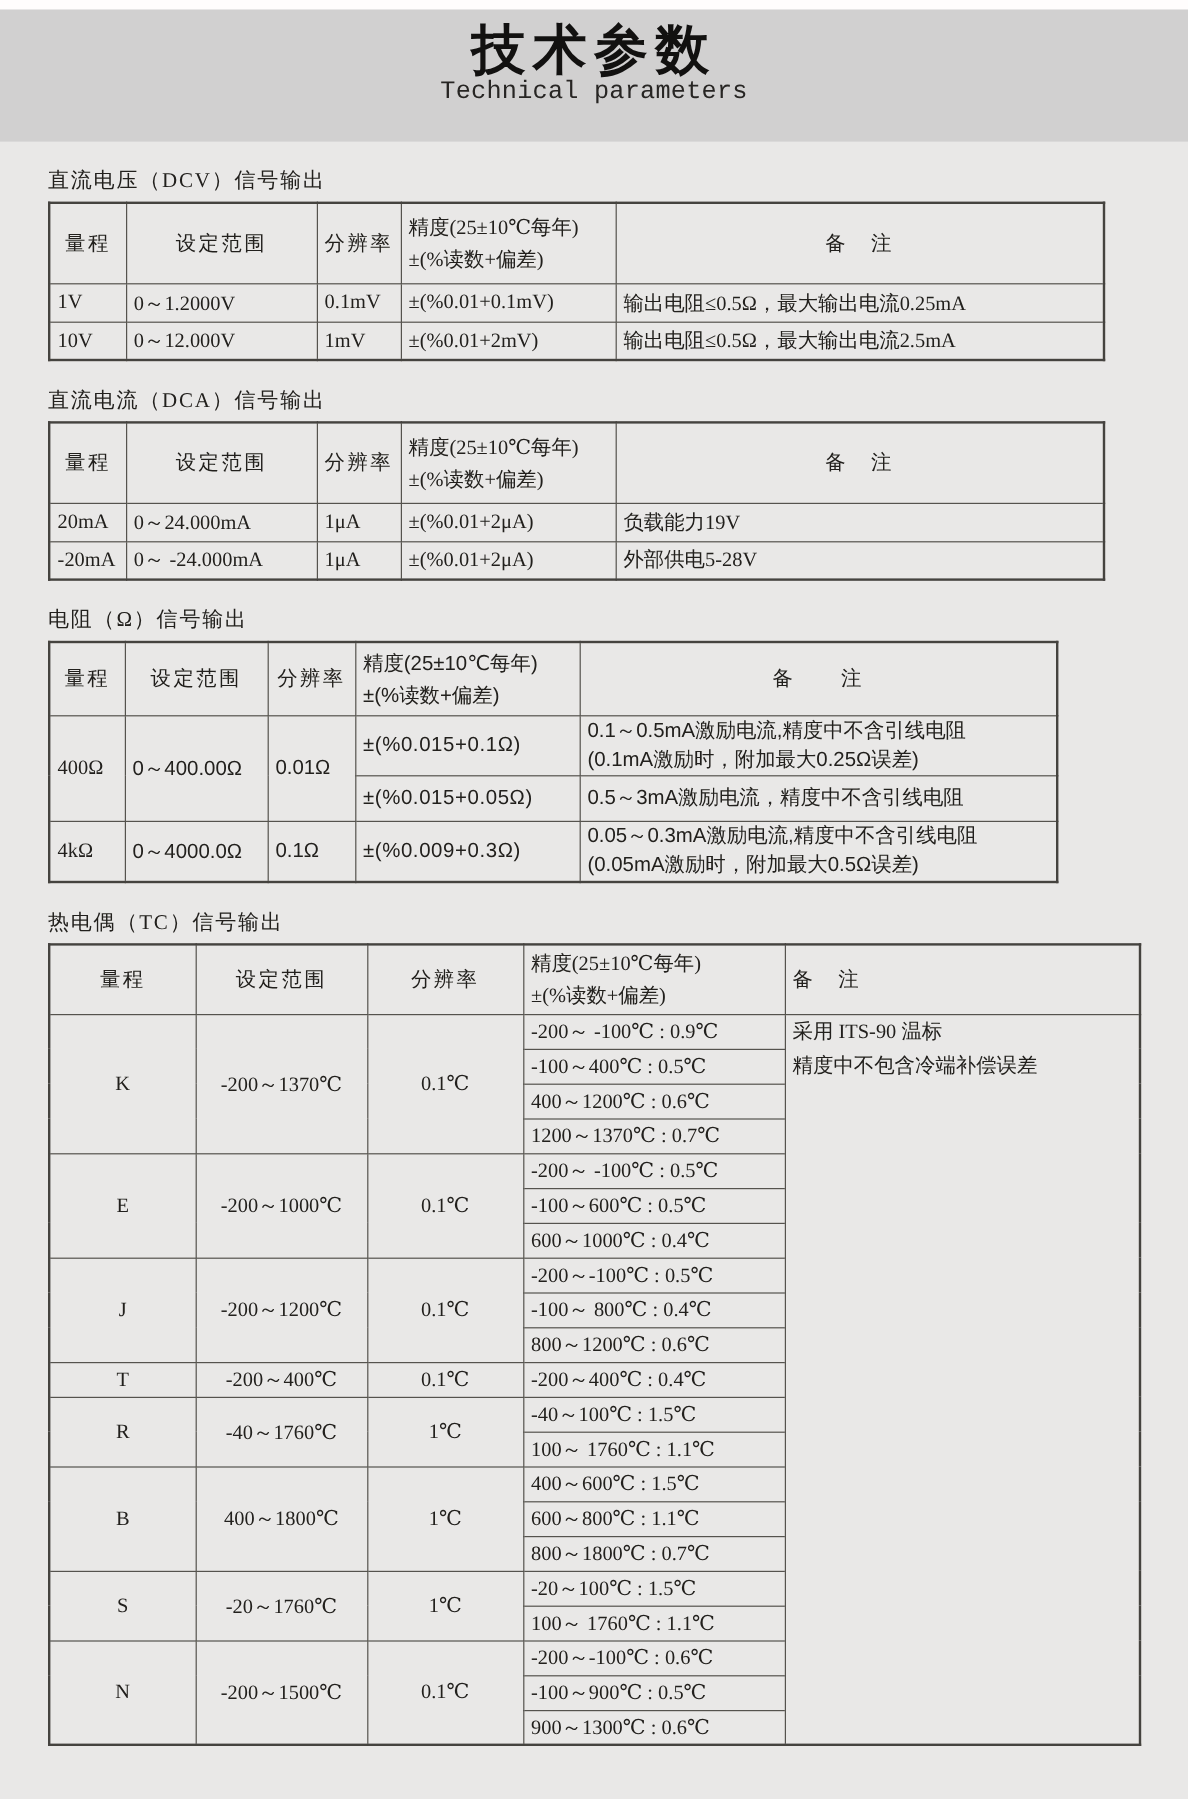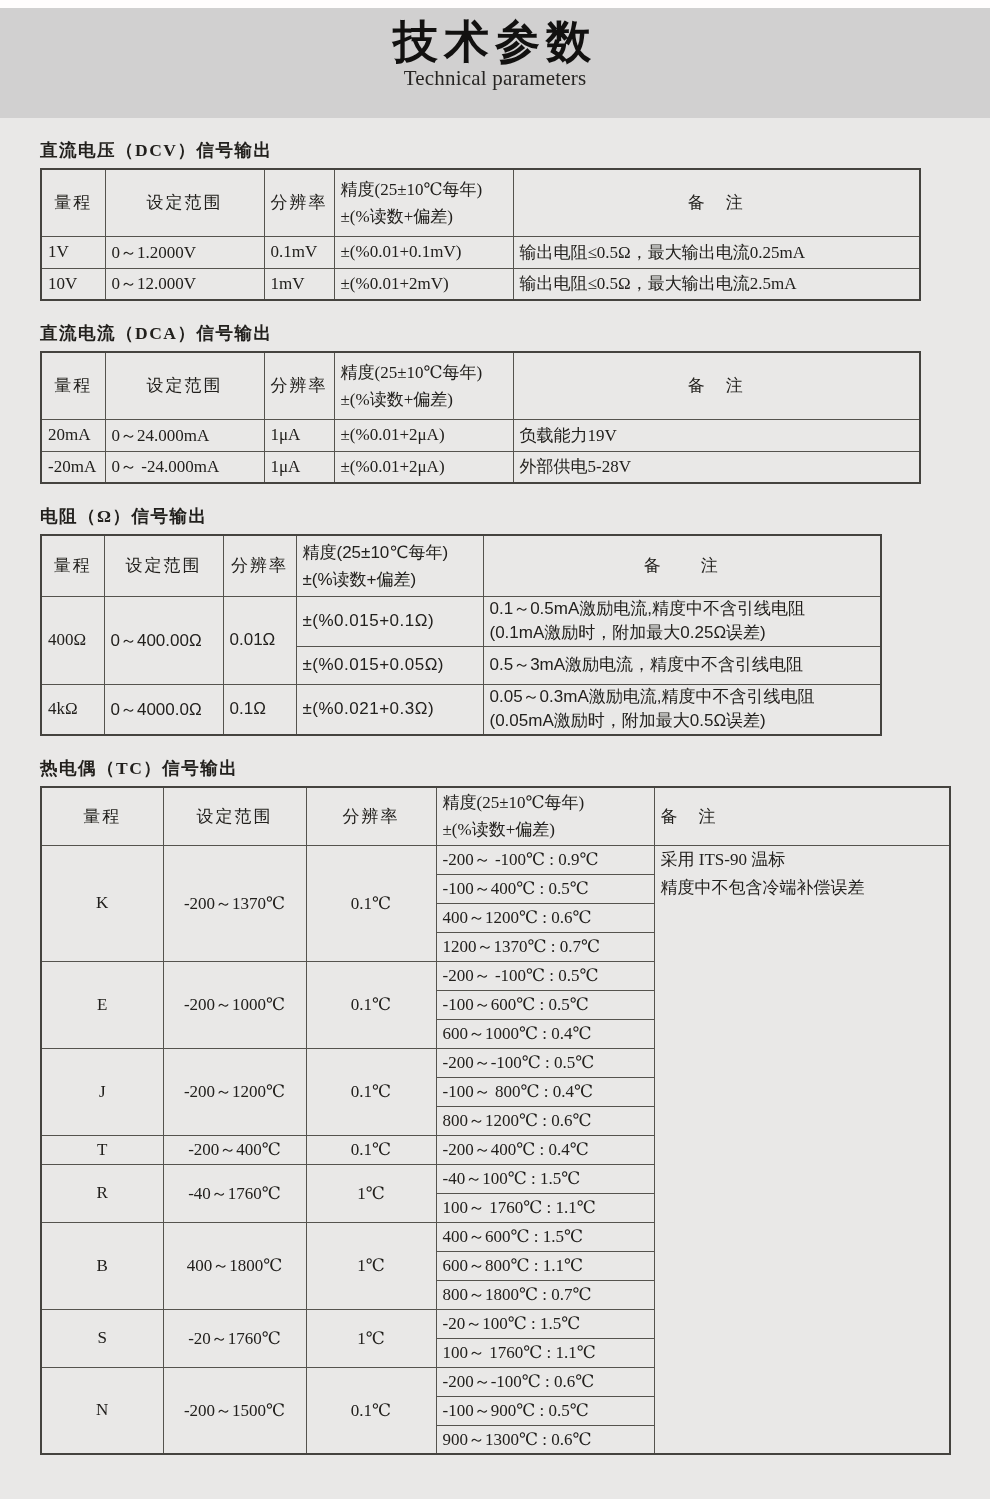--- a/index.html
+++ b/index.html
@@ -8,24 +8,24 @@
     width:990px; height:1499px; background:#e9e8e7; overflow:hidden;
     font-family:"Liberation Serif","DejaVu Serif",serif; color:#22201d;
   }
   .top-strip { height:8px; background:#fffdfd; }
   .banner { height:110px; background:#d1d0d0; text-align:center; padding-top:8px; }
   .banner h1 {
     margin:0; font-family:"Liberation Sans","DejaVu Sans",sans-serif;
     font-size:45px; font-weight:bold; letter-spacing:6px; color:#121110; line-height:1.15;
   }
   .banner .subtitle {
-    font-family:Liberation Serif, serif;
+    font-family:Liberation Mono, monospace;
     font-size:21px; color:#272523; letter-spacing:0.2px; margin-top:-2px;
   }
-  .sec-title { font-size:17.5px; font-weight:bold; margin:20px 0 6px 40px; letter-spacing:1.5px; }
+  .sec-title { font-size:17.5px; font-weight:normal; margin:20px 0 6px 40px; letter-spacing:1.5px; }
   table.spec {
     border-collapse:collapse; margin-left:40px; table-layout:fixed;
     border:2px solid #45433f;
   }
   table.spec td, table.spec th {
     border:1px solid #55534e; padding:0 6px; font-size:17px;
     font-weight:normal; overflow:hidden; white-space:nowrap;
   }
   .hc { text-align:center; letter-spacing:2px; }
   .hc-acc { text-align:left; padding:2px 4px; letter-spacing:0; }
@@ -163,21 +163,21 @@
     <tr style="height:38px">
       <td class="cl sans acc-cell">±(%0.015+0.05Ω)</td>
       <td class="note-sm sans">
         <div>0.5～3mA激励电流，精度中不含引线电阻</div>
       </td>
     </tr>
     <tr style="height:44px">
       <td class="cl">4kΩ</td>
       <td class="cl sans">0～4000.0Ω</td>
       <td class="cl sans">0.1Ω</td>
-      <td class="cl sans acc-cell">±(%0.021+0.3Ω)</td>
+      <td class="cl sans acc-cell">±(%0.009+0.3Ω)</td>
       <td class="note-sm sans">
         <div>0.05～0.3mA激励电流,精度中不含引线电阻</div>
         <div>(0.05mA激励时，附加最大0.5Ω误差)</div>
       </td>
     </tr>
   </tbody>
     </table>
 
   <h2 class="sec-title">热电偶（TC）信号输出</h2>
   <table class="spec t4">

